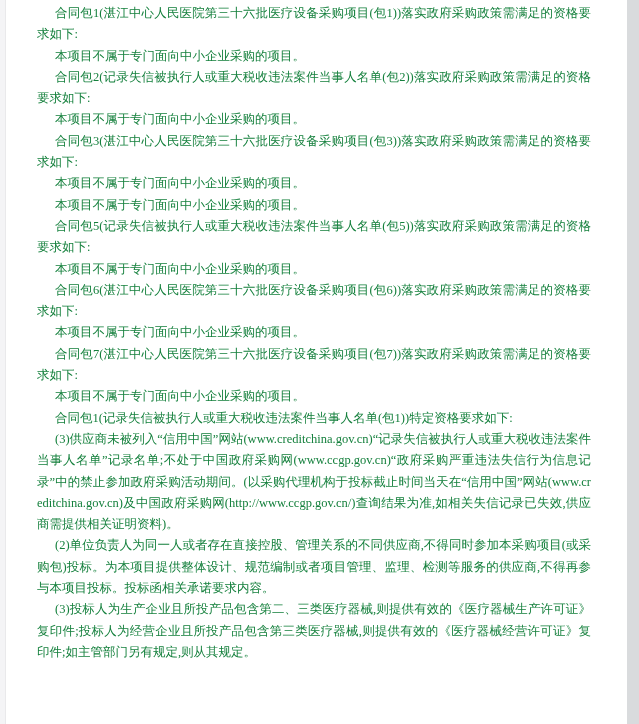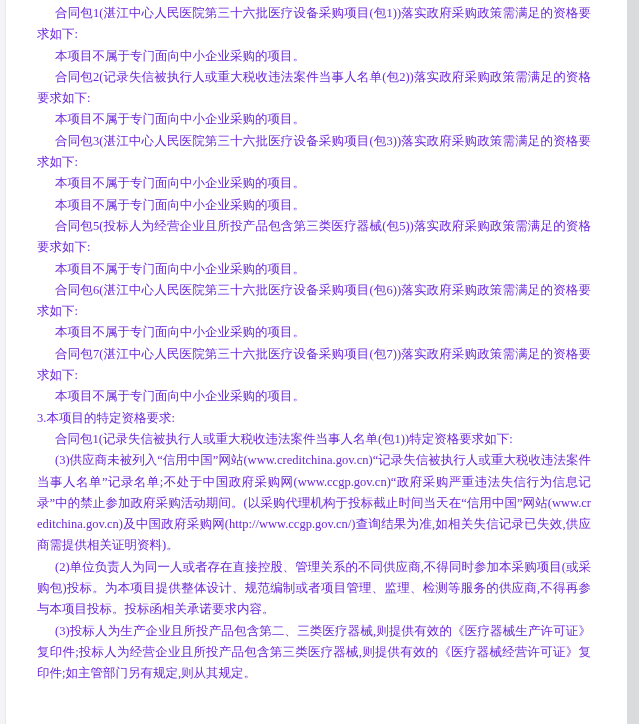--- a/index.html
+++ b/index.html
@@ -28,47 +28,46 @@
   .gutter-right {
     flex: none;
     width: 12px;
     background: #d9dbdd;
   }
   .para {
     margin: 0;
     font-family: "Liberation Serif", "DejaVu Serif", serif;
     font-size: 12.5px;
     line-height: 21.3px;
-    color: #6d28d9;
+    color: #15803d;
     text-align: justify;
     word-break: break-all;
   }
   .indent { text-indent: 18px; }
 </style>
 </head>
 <body>
 
 <div class="screen">
   <div class="gutter-left"></div>
 
   <div class="page">
     <p class="para indent">合同包1(湛江中心人民医院第三十六批医疗设备采购项目(包1))落实政府采购政策需满足的资格要求如下:</p>
     <p class="para indent">本项目不属于专门面向中小企业采购的项目。</p>
     <p class="para indent">合同包2(记录失信被执行人或重大税收违法案件当事人名单(包2))落实政府采购政策需满足的资格要求如下:</p>
     <p class="para indent">本项目不属于专门面向中小企业采购的项目。</p>
     <p class="para indent">合同包3(湛江中心人民医院第三十六批医疗设备采购项目(包3))落实政府采购政策需满足的资格要求如下:</p>
     <p class="para indent">本项目不属于专门面向中小企业采购的项目。</p>
     <p class="para indent">本项目不属于专门面向中小企业采购的项目。</p>
-    <p class="para indent">合同包5(投标人为经营企业且所投产品包含第三类医疗器械(包5))落实政府采购政策需满足的资格要求如下:</p>
+    <p class="para indent">合同包5(记录失信被执行人或重大税收违法案件当事人名单(包5))落实政府采购政策需满足的资格要求如下:</p>
     <p class="para indent">本项目不属于专门面向中小企业采购的项目。</p>
     <p class="para indent">合同包6(湛江中心人民医院第三十六批医疗设备采购项目(包6))落实政府采购政策需满足的资格要求如下:</p>
     <p class="para indent">本项目不属于专门面向中小企业采购的项目。</p>
     <p class="para indent">合同包7(湛江中心人民医院第三十六批医疗设备采购项目(包7))落实政府采购政策需满足的资格要求如下:</p>
     <p class="para indent">本项目不属于专门面向中小企业采购的项目。</p>
-    <p class="para">3.本项目的特定资格要求:</p>
     <p class="para indent">合同包1(记录失信被执行人或重大税收违法案件当事人名单(包1))特定资格要求如下:</p>
     <p class="para indent">(3)供应商未被列入“信用中国”网站(www.creditchina.gov.cn)“记录失信被执行人或重大税收违法案件当事人名单”记录名单;不处于中国政府采购网(www.ccgp.gov.cn)“政府采购严重违法失信行为信息记录”中的禁止参加政府采购活动期间。(以采购代理机构于投标截止时间当天在“信用中国”网站(www.creditchina.gov.cn)及中国政府采购网(http://www.ccgp.gov.cn/)查询结果为准,如相关失信记录已失效,供应商需提供相关证明资料)。</p>
     <p class="para indent">(2)单位负责人为同一人或者存在直接控股、管理关系的不同供应商,不得同时参加本采购项目(或采购包)投标。为本项目提供整体设计、规范编制或者项目管理、监理、检测等服务的供应商,不得再参与本项目投标。投标函相关承诺要求内容。</p>
     <p class="para indent">(3)投标人为生产企业且所投产品包含第二、三类医疗器械,则提供有效的《医疗器械生产许可证》复印件;投标人为经营企业且所投产品包含第三类医疗器械,则提供有效的《医疗器械经营许可证》复印件;如主管部门另有规定,则从其规定。</p>
   </div>
 
   <div class="gutter-right"></div>
 </div>
 
 </body></html>

